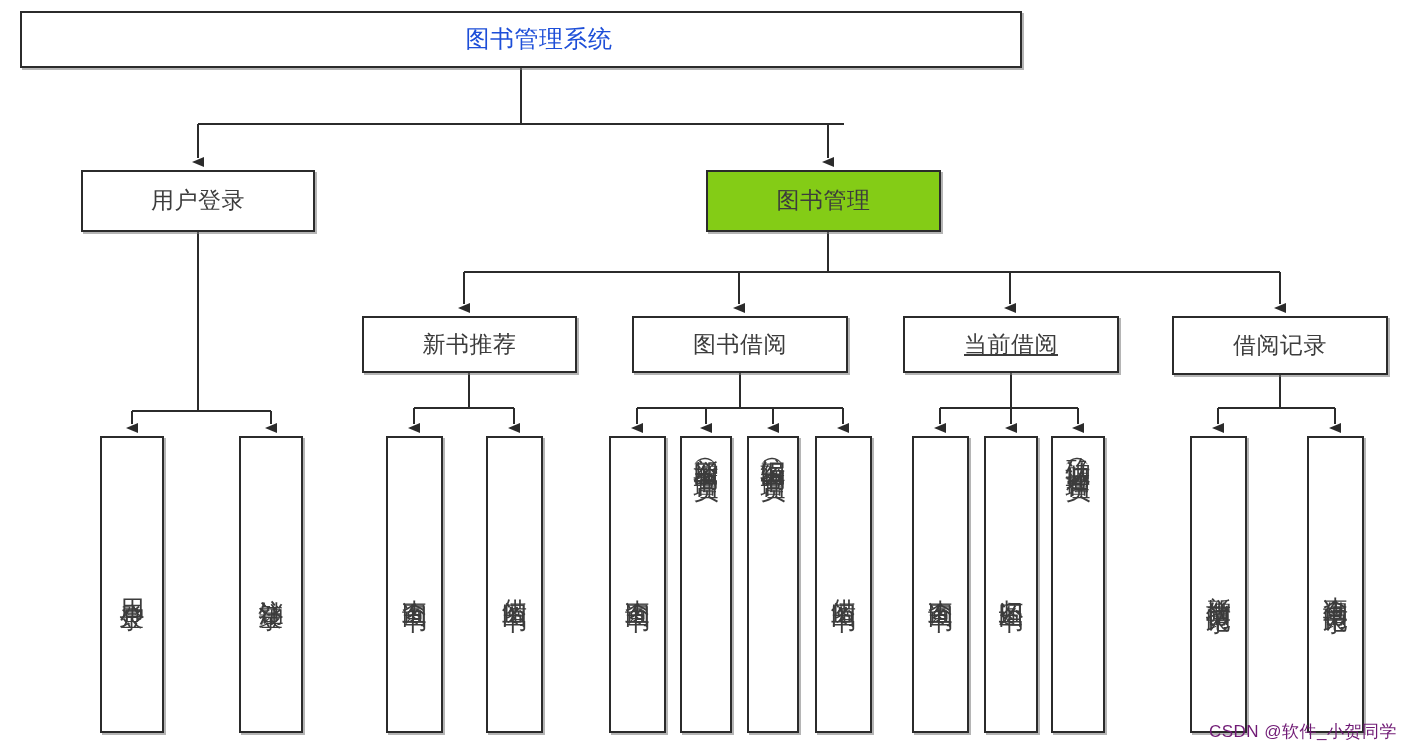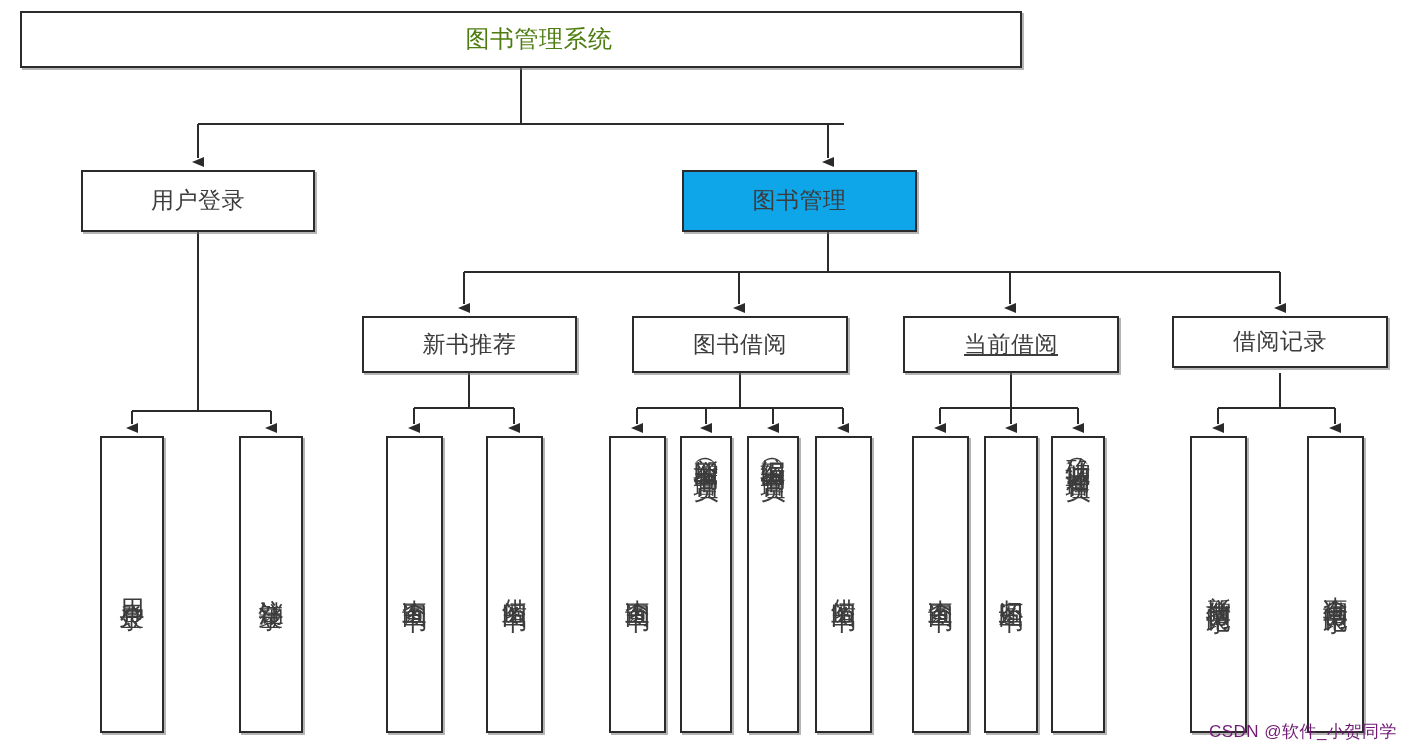--- a/index.html
+++ b/index.html
@@ -130,40 +130,40 @@
       <path d="M1078,408 L1078,424" marker-end="url(#arrow)"></path>
 
       <path d="M1280,373 L1280,408"></path>
       <path d="M1218,408 L1335,408"></path>
       <path d="M1218,408 L1218,424" marker-end="url(#arrow)"></path>
       <path d="M1335,408 L1335,424" marker-end="url(#arrow)"></path>
     </g>
   </svg>
 
   <div class="node horiz root" style="left: 20px; top: 11px; width: 1002px; height: 57px; border-color: rgb(43, 43, 43); background: rgb(255, 255, 255);">
-    <span class="label" style="color: #4d7c0f; margin-left: 36px;">图书管理系统</span>
+    <span class="label" style="color: #1d4ed8; margin-left: 36px;">图书管理系统</span>
   </div>
 
   <div class="node horiz" style="left: 81px; top: 170px; width: 234px; height: 62px; border-color: rgb(43, 43, 43); background: rgb(255, 255, 255);">
     <span class="label" style="color: rgb(60, 60, 60);">用户登录</span>
   </div>
-  <div class="node horiz" style="left: 682px; top: 170px; width: 235px; height: 62px; border-color: rgb(43, 43, 43); background: #0ea5e9;">
+  <div class="node horiz" style="left: 706px; top: 170px; width: 235px; height: 62px; border-color: rgb(43, 43, 43); background: #84cc16;">
     <span class="label" style="color: rgb(60, 60, 60);">图书管理</span>
   </div>
 
   <div class="node horiz" style="left: 362px; top: 316px; width: 215px; height: 57px; border-color: rgb(43, 43, 43); background: rgb(255, 255, 255);">
     <span class="label" style="color: rgb(60, 60, 60);">新书推荐</span>
   </div>
   <div class="node horiz" style="left: 632px; top: 316px; width: 216px; height: 57px; border-color: rgb(43, 43, 43); background: rgb(255, 255, 255);">
     <span class="label" style="color: rgb(60, 60, 60);">图书借阅</span>
   </div>
   <div class="node horiz" style="left: 903px; top: 316px; width: 216px; height: 57px; border-color: rgb(43, 43, 43); background: rgb(255, 255, 255);">
     <span class="label" style="color: rgb(60, 60, 60); text-decoration: underline;">当前借阅</span>
   </div>
-  <div class="node horiz" style="left: 1172px; top: 316px; width: 216px; height: 52px; border-color: rgb(43, 43, 43); background: rgb(255, 255, 255);">
+  <div class="node horiz" style="left: 1172px; top: 316px; width: 216px; height: 59px; border-color: rgb(43, 43, 43); background: rgb(255, 255, 255);">
     <span class="label" style="color: rgb(60, 60, 60);">借阅记录</span>
   </div>
 
   <div class="node vert center" style="left: 100px; top: 436px; width: 64px; height: 297px; border-color: rgb(43, 43, 43); background: rgb(255, 255, 255);">
     <span class="label" style="color: rgb(60, 60, 60);">用户登录</span>
   </div>
   <div class="node vert center" style="left: 239px; top: 436px; width: 64px; height: 297px; border-color: rgb(43, 43, 43); background: rgb(255, 255, 255);">
     <span class="label" style="color: rgb(60, 60, 60);">注销登录</span>
   </div>
   <div class="node vert center" style="left: 386px; top: 436px; width: 57px; height: 297px; border-color: rgb(43, 43, 43); background: rgb(255, 255, 255);">

